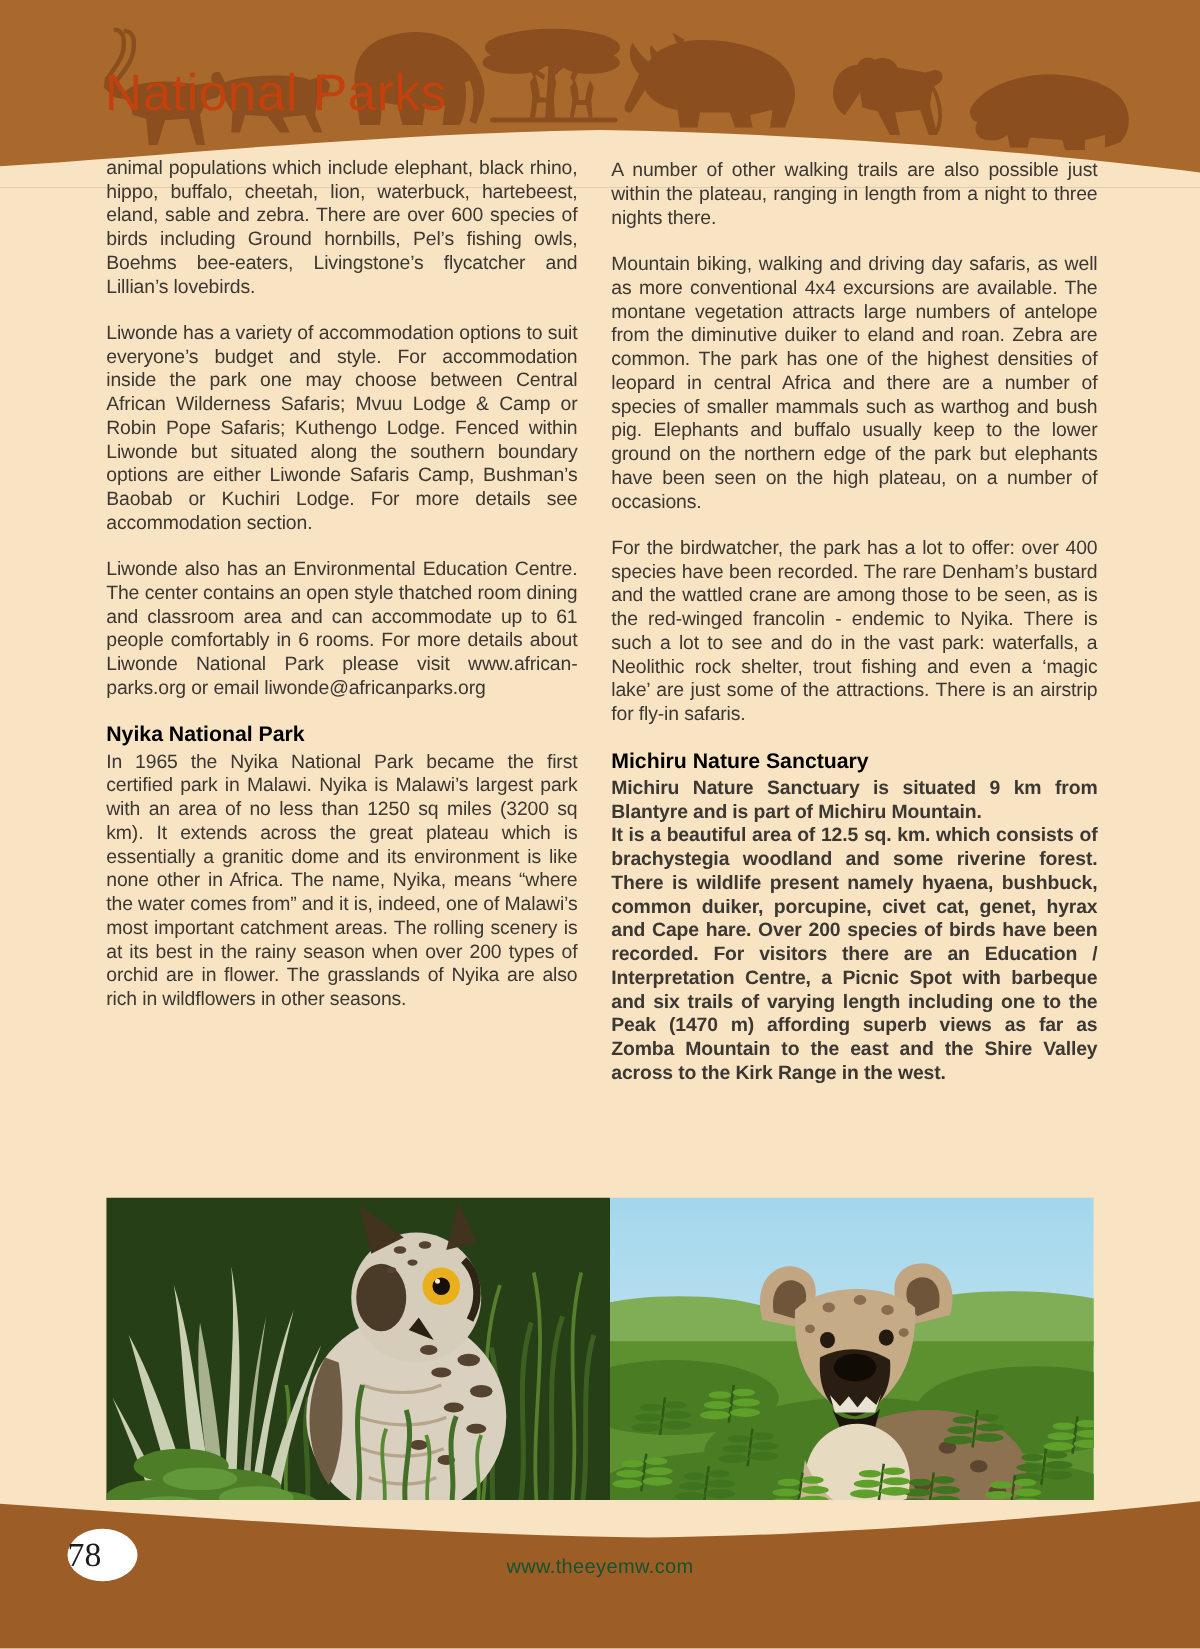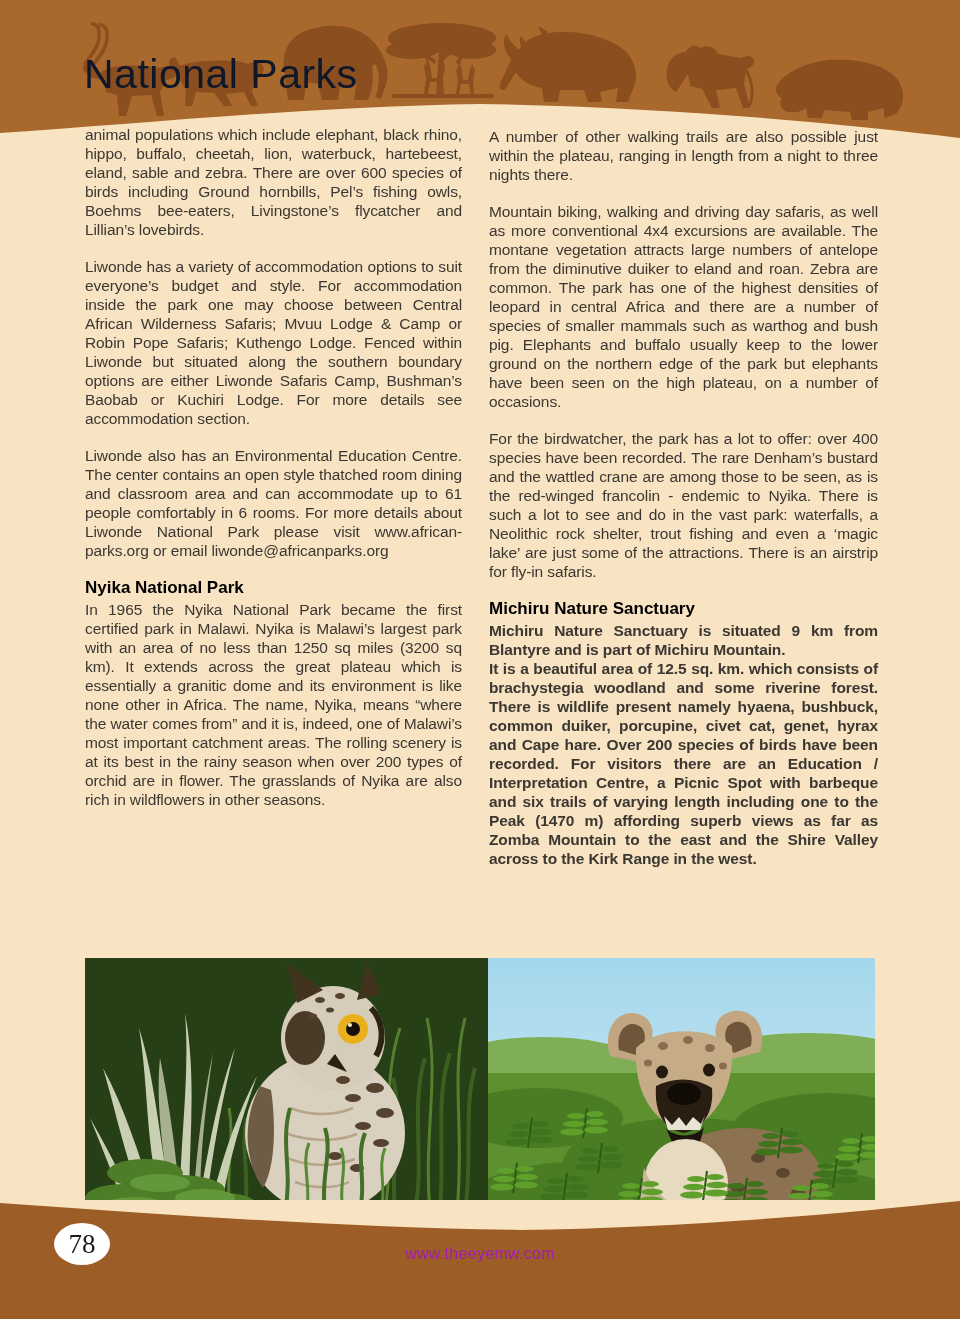--- a/index.html
+++ b/index.html
@@ -5,21 +5,21 @@
   html,body { margin:0; padding:0; background:#f8e3c2; }
   .page {
     position:relative; width:960px; height:1319px; overflow:hidden;
     background:#f8e3c2;
     font-family:"Liberation Sans", sans-serif;
   }
   
   .header-svg { position:absolute; left:0; top:0; width:960px; height:150px; display:block; }
   .page-title {
     position:absolute; left:84px; top:52px;
-    font-size:41px; line-height:1.1; color:#0f172a;
+    font-size:41px; line-height:1.1; color:#c2410c;
     letter-spacing:0.5px; font-weight:400;
   }
   
   .col { position:absolute; color:#3b3732; }
   .col p {
     margin:0 0 18px 0;
     font-size:15.5px; line-height:19px;
     text-align:justify;
     letter-spacing:-0.1px;
   }
@@ -34,28 +34,28 @@
   
   .photo { position:absolute; display:block; }
   .photo-owl   { left:85px;  top:958px; width:403px; height:253px; }
   .photo-hyena { left:488px; top:958px; width:387px; height:253px; }
   
   .footer-svg { position:absolute; left:0; top:1200px; width:960px; height:119px; display:block; }
   .pagenum-badge {
     position:absolute; left:54px; top:1223px;
     width:56px; height:42px; border-radius:50%;
     background:#ffffff;
-    display:flex; align-items:center; justify-content:center;
+    display:flex; align-items:center; justify-content:flex-start;
     font-family:"Liberation Serif", serif;
     font-size:27px; color:#1c1c1c;
   }
   .website {
     position:absolute; left:0; top:1245px; width:960px;
     text-align:center;
-    font-size:16px; color:#a21caf; letter-spacing:0.3px;
+    font-size:16px; color:#14532d; letter-spacing:0.3px;
   }
 </style>
 </head>
 <body>
 
 <div class="page">
 
   <svg class="header-svg" viewBox="0 0 960 150" preserveAspectRatio="none">
     <rect width="960" height="150" fill="#a9682c"></rect>
     <g fill="#8a4e1f">

